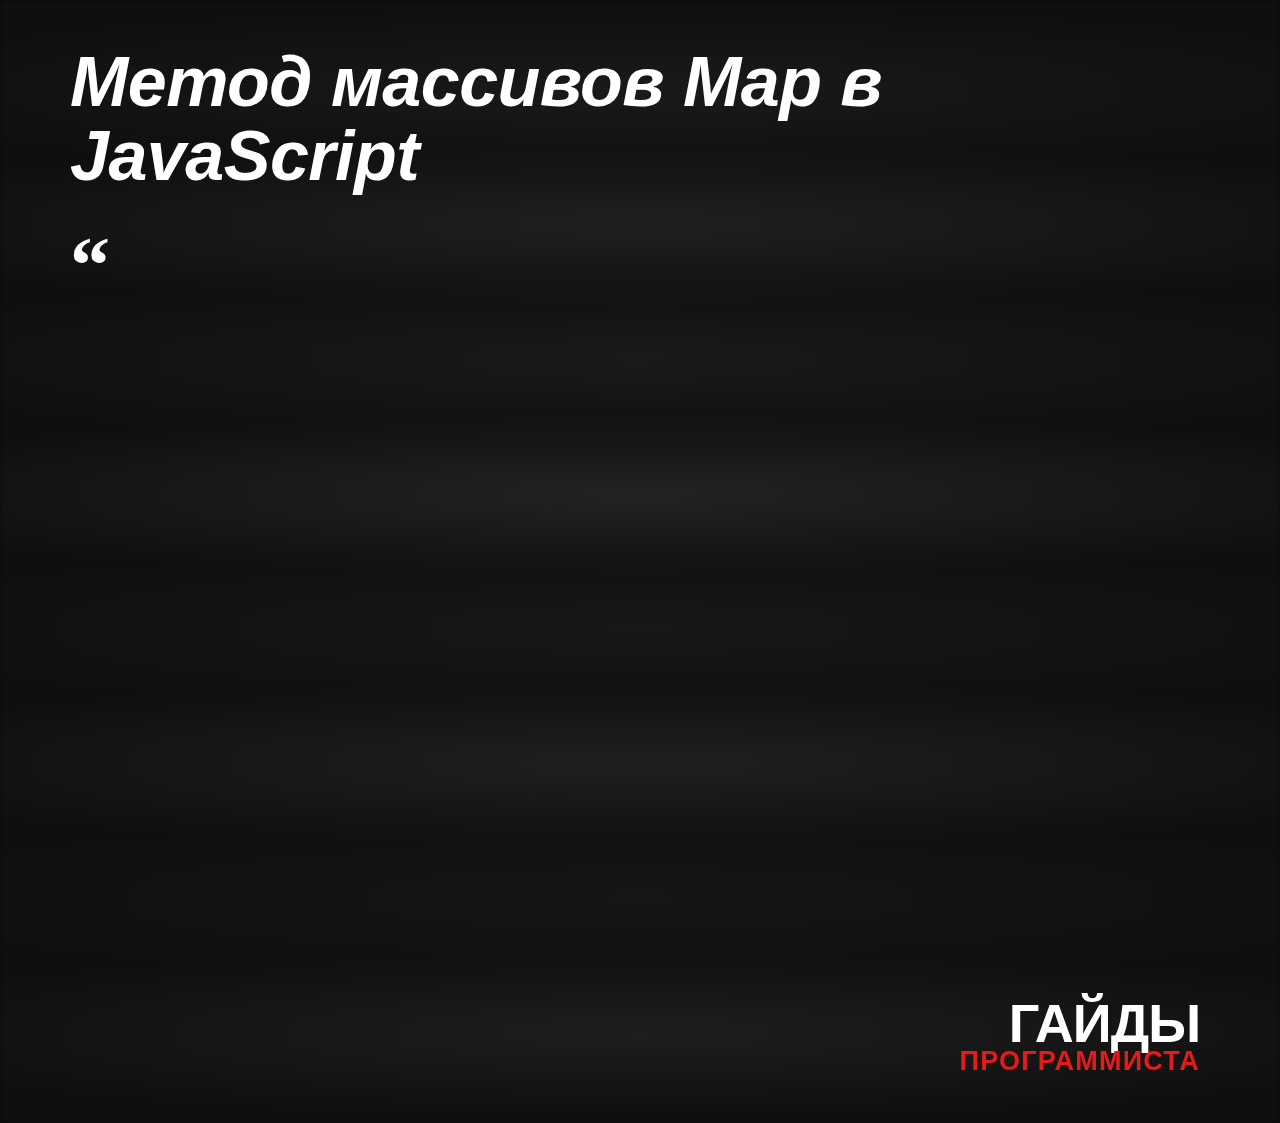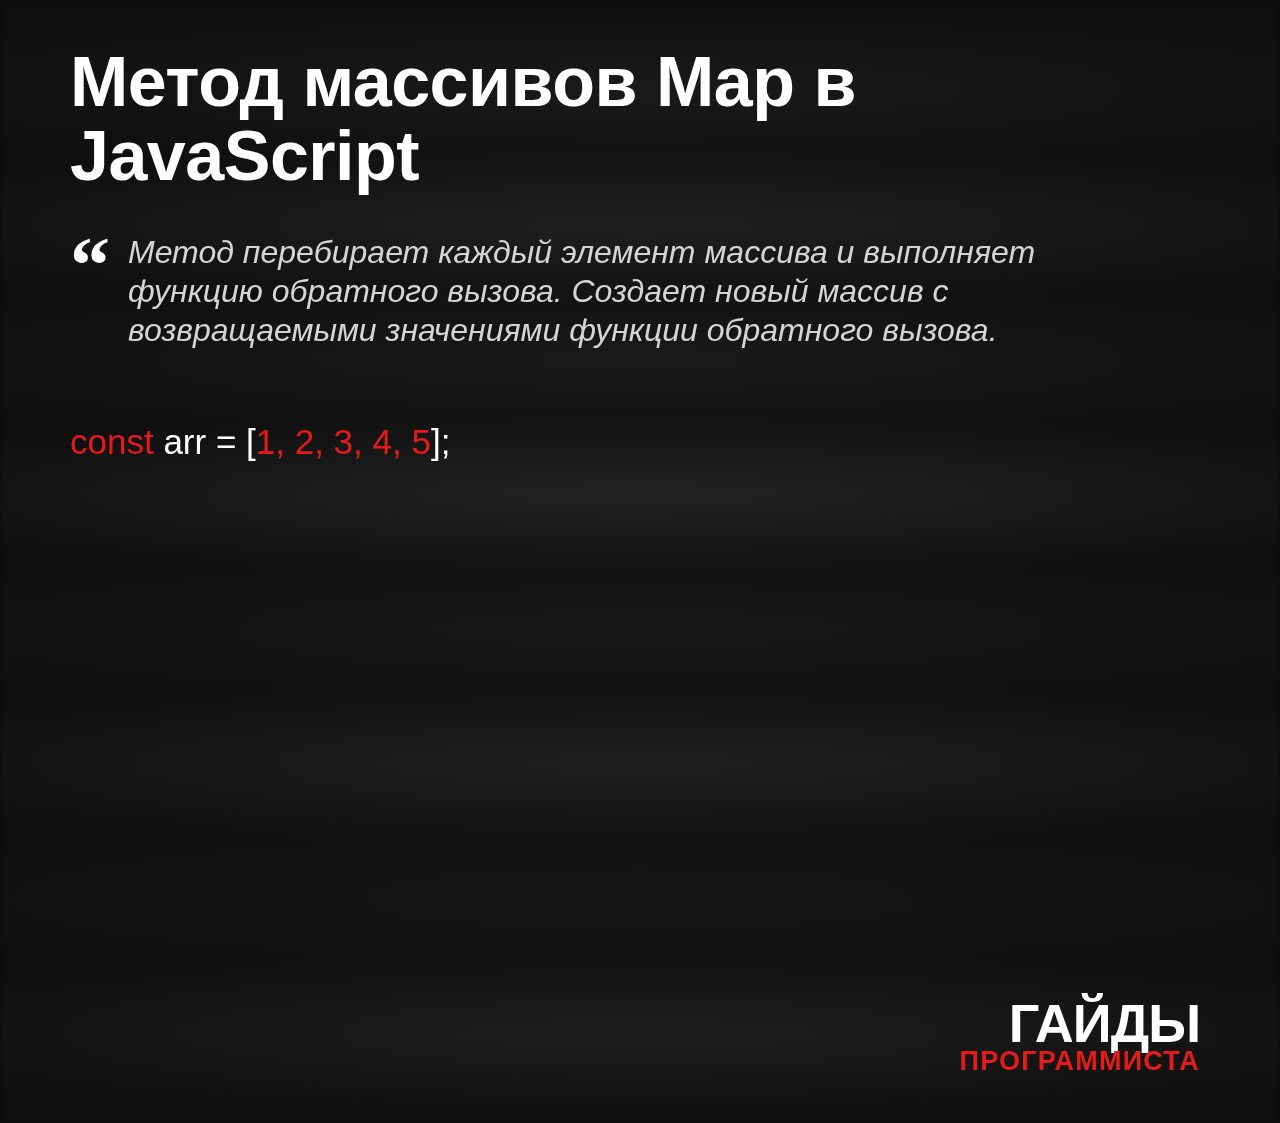--- a/index.html
+++ b/index.html
@@ -39,20 +39,21 @@
       padding: 46px 70px;
       height: 100%;
     }
     
     .title {
       color: #ffffff;
       font-size: 70px;
       font-weight: 900;
       line-height: 1.05;
       letter-spacing: -0.5px;
+      font-style: italic;
     }
     
     .quote-block {
       display: flex;
       margin-top: 40px;
       gap: 18px;
     }
     
     .quote-mark {
       color: #ffffff;
@@ -127,28 +128,24 @@
 <body>
 
 <div class="waves"></div>
 
 <div class="content">
 
   <h1 class="title">Метод массивов Map в JavaScript</h1>
 
   <div class="quote-block">
     <div class="quote-mark">“</div>
-    <p class="description">Метод перебирает каждый элемент массива и выполняет функцию обратного вызова. Создает новый массив с возвращаемыми значениями функции обратного вызова.</p>
   </div>
 
   <div class="code-block">
 
-    <div class="code-line">
-      <span class="kw">const</span><span class="white"> arr = [</span><span class="num">1, 2, 3, 4, 5</span><span class="white">];</span>
-    </div>
 
 
 
   </div>
 
   <div class="footer">
     <div class="footer-top">ГАЙДЫ</div>
     <div class="footer-bottom">ПРОГРАММИСТА</div>
   </div>
 

